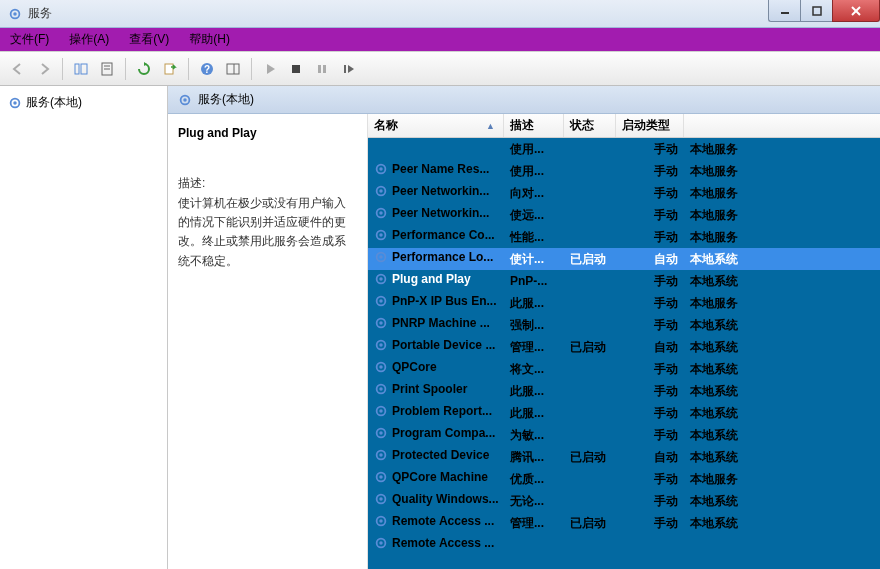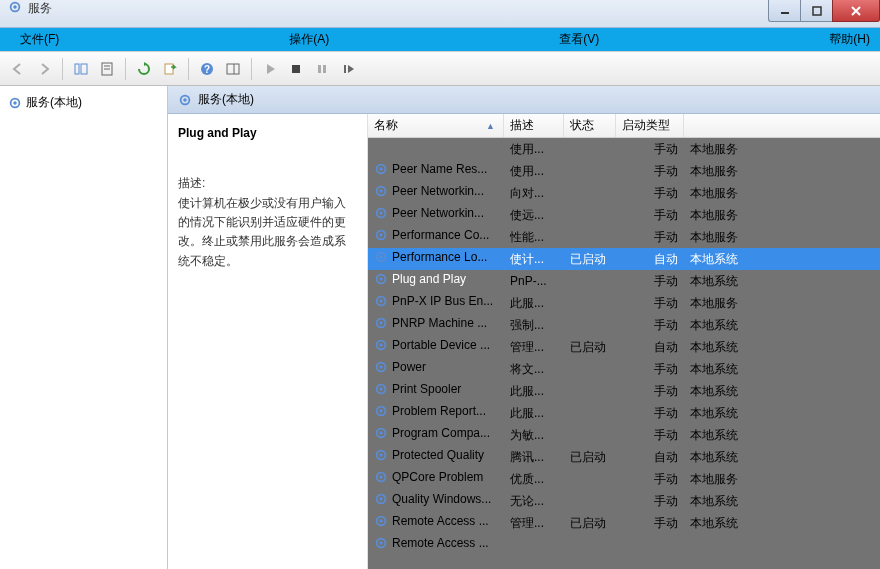--- a/index.html
+++ b/index.html
@@ -1,29 +1,29 @@
 <!DOCTYPE html>
 <html><head>
 <meta charset="utf-8">
 <style>
 * { margin: 0; padding: 0; box-sizing: border-box; font-family: "Microsoft YaHei", "SimSun", Tahoma, sans-serif; }
 html, body { width: 880px; height: 569px; overflow: hidden; background: #fff; }
 
 
-.title-bar { height: 28px; background: linear-gradient(#e8eef7, #d6e2f0); display: flex; border-bottom: 1px solid #a0b8d8; position: relative; }
+.title-bar { height: 28px; background: linear-gradient(#e8eef7, #d6e2f0); display: flex; align-items: center; border-bottom: 1px solid #a0b8d8; position: relative; }
 .title-bar .title-icon { margin: 0 6px 0 8px; }
 .title-bar .title-text { font-size: 12px; color: #333; }
 .win-controls { position: absolute; right: 0; top: 0; display: flex; height: 22px; }
 .win-btn { width: 32px; height: 22px; display: flex; align-items: center; justify-content: center; border: 1px solid #7a8aa0; border-top: none; font-size: 11px; }
 .win-min { background: linear-gradient(#e0e9f6,#c8d6ea); border-right: none; border-bottom-left-radius: 3px; }
 .win-max { background: linear-gradient(#e0e9f6,#c8d6ea); border-right: none; }
 .win-close { background: linear-gradient(#e57373,#c23b3b); color: #fff; border-color: #8a2a2a; border-bottom-right-radius: 3px; width: 48px; }
 
 
-.menu-bar { height: 24px; background: #0ea5e9; display: flex; align-items: center; padding-left: 10px; border-bottom: 1px solid #d0d0d0; justify-content: space-between; }
+.menu-bar { height: 24px; background: #a21caf; display: flex; align-items: center; border-bottom: 1px solid #d0d0d0; }
 .menu-item { font-size: 12px; color: #000; padding: 3px 10px; cursor: default; }
 
 
 .toolbar { height: 34px; background: linear-gradient(#fdfdfd,#e9e9e9); display: flex; align-items: center; padding: 0 6px; border-bottom: 1px solid #bfbfbf; gap: 2px; }
 .toolbar .sep { width: 1px; height: 22px; background: #c8c8c8; margin: 0 4px; }
 .tbtn { width: 24px; height: 24px; display: flex; align-items: center; justify-content: center; border: 1px solid transparent; border-radius: 2px; color: #555; }
 .tbtn.disabled { opacity: 0.5; }
 svg { display: block; }
 
 
@@ -35,21 +35,21 @@
 .right-pane { flex: 1; display: flex; flex-direction: column; }
 .right-header { height: 28px; background: linear-gradient(#dbe6f4,#c7d6ea); display: flex; align-items: center; padding-left: 10px; border-bottom: 1px solid #a8bed8; font-size: 12px; }
 .right-header .gear-icon { margin-right: 6px; }
 
 .right-body { flex: 1; display: flex; }
 .detail-pane { width: 200px; padding: 12px 10px; font-size: 12px; color: #333; border-right: 1px solid #e0e0e0; }
 .detail-pane .sel-name { font-weight: bold; margin-bottom: 14px; color: #000; }
 .detail-pane .desc-label { margin-bottom: 2px; margin-top: 35px; }
 .detail-pane .desc-text { line-height: 1.6; }
 
-.list-pane { flex: 1; display: flex; flex-direction: column; background: #737373; overflow: hidden; }
+.list-pane { flex: 1; display: flex; flex-direction: column; background: #0369a1; overflow: hidden; font-weight: bold; }
 .col-headers { height: 24px; display: flex; align-items: center; background: linear-gradient(#fdfdfd,#f0f0f0); border-bottom: 1px solid #d0d0d0; font-size: 12px; }
 .col-headers > div { padding: 0 6px; border-right: 1px solid #e0e0e0; height: 100%; display: flex; align-items: center; position: relative; }
 .sort-arrow { position: absolute; right: 8px; color: #5a7fb8; font-size: 9px; }
 .c-name { width: 136px; }
 .c-desc { width: 60px; }
 .c-stat { width: 52px; }
 .c-start { width: 68px; text-align: right; }
 .c-logon { flex: 1; }
 
 .rows { flex: 1; overflow-y: auto; overflow-x: hidden; }
@@ -335,21 +335,21 @@
               <div class="c-stat"></div>
               <div class="c-start">手动</div>
               <div class="c-logon">本地系统</div>
             </div>
             <div class="row">
               <div class="c-name">
                 <svg class="gear-icon" viewBox="0 0 16 16">
                   <circle cx="8" cy="8" r="5" fill="none" stroke="#5a8cd6" stroke-width="2"></circle>
                   <circle cx="8" cy="8" r="2" fill="#5a8cd6"></circle>
                 </svg>
-                <span>Power</span>
+                <span>QPCore</span>
               </div>
               <div class="c-desc">管理...</div>
               <div class="c-stat">已启动</div>
               <div class="c-start">自动</div>
               <div class="c-logon">本地系统</div>
             </div>
             <div class="row">
               <div class="c-name">
                 <svg class="gear-icon" viewBox="0 0 16 16">
                   <circle cx="8" cy="8" r="5" fill="none" stroke="#5a8cd6" stroke-width="2"></circle>
@@ -387,34 +387,34 @@
               <div class="c-stat"></div>
               <div class="c-start">手动</div>
               <div class="c-logon">本地系统</div>
             </div>
             <div class="row">
               <div class="c-name">
                 <svg class="gear-icon" viewBox="0 0 16 16">
                   <circle cx="8" cy="8" r="5" fill="none" stroke="#5a8cd6" stroke-width="2"></circle>
                   <circle cx="8" cy="8" r="2" fill="#5a8cd6"></circle>
                 </svg>
-                <span>Protected Quality</span>
+                <span>Protected Device</span>
               </div>
               <div class="c-desc">为敏...</div>
               <div class="c-stat"></div>
               <div class="c-start">手动</div>
               <div class="c-logon">本地系统</div>
             </div>
             <div class="row">
               <div class="c-name">
                 <svg class="gear-icon" viewBox="0 0 16 16">
                   <circle cx="8" cy="8" r="5" fill="none" stroke="#5a8cd6" stroke-width="2"></circle>
                   <circle cx="8" cy="8" r="2" fill="#5a8cd6"></circle>
                 </svg>
-                <span>QPCore Problem</span>
+                <span>QPCore Machine</span>
               </div>
               <div class="c-desc">腾讯...</div>
               <div class="c-stat">已启动</div>
               <div class="c-start">自动</div>
               <div class="c-logon">本地系统</div>
             </div>
             <div class="row">
               <div class="c-name">
                 <svg class="gear-icon" viewBox="0 0 16 16">
                   <circle cx="8" cy="8" r="5" fill="none" stroke="#5a8cd6" stroke-width="2"></circle>

